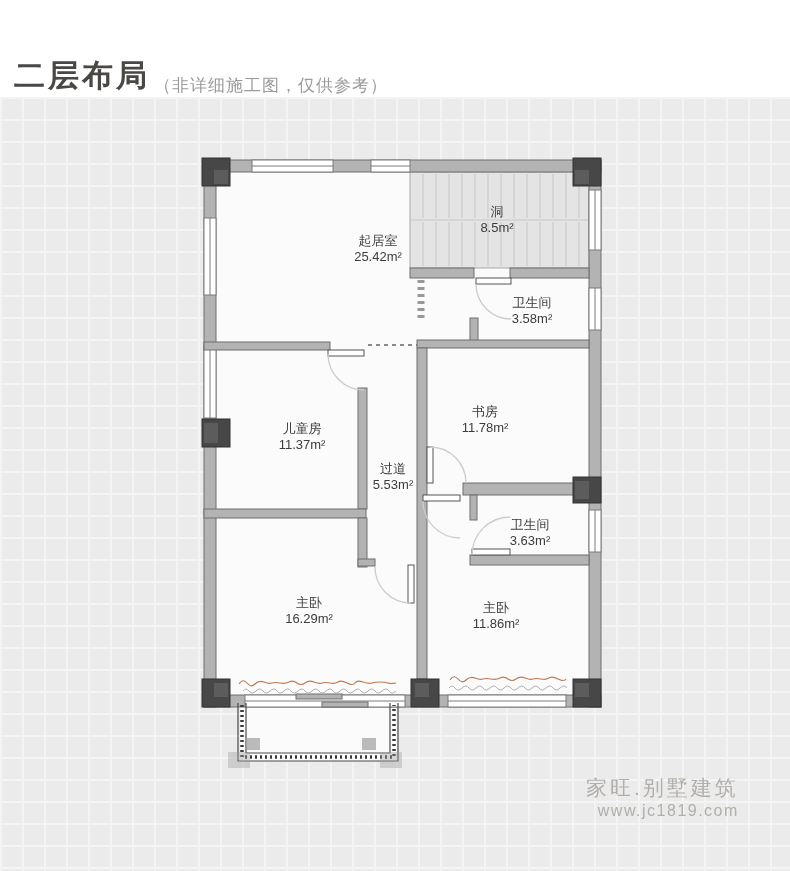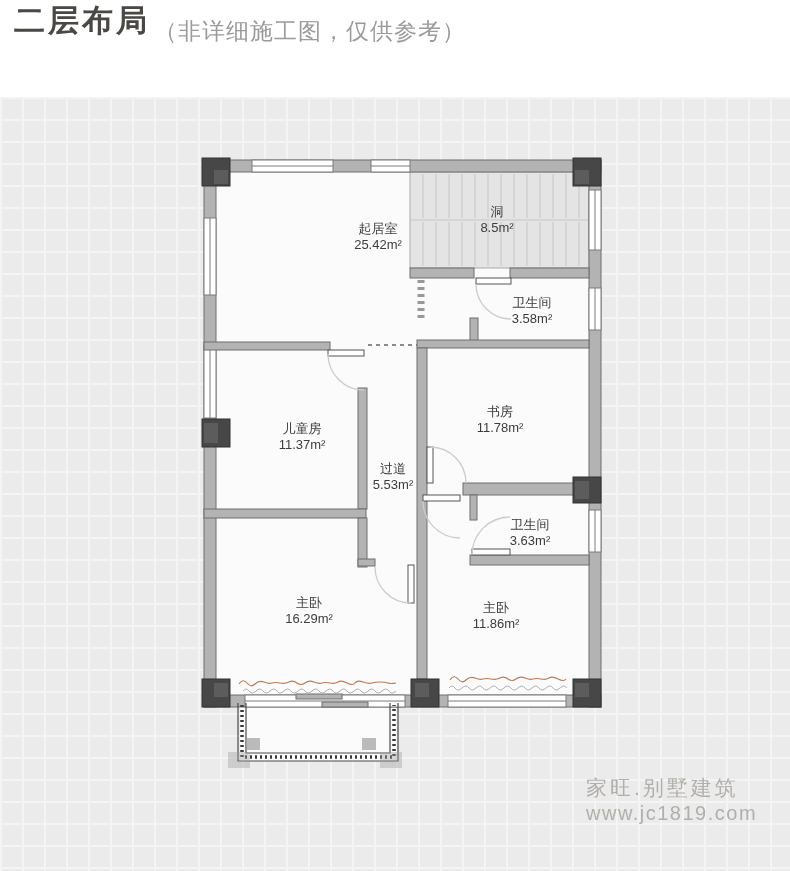--- a/index.html
+++ b/index.html
@@ -8,28 +8,28 @@
     --c-label-text:#3c3c3c; --c-title-text:#4a4845; --c-subtitle-text:#9b9b9b;
     --c-watermark-text:#b2afaa;
   }
   html,body{margin:0;padding:0;}
   body{
     width:790px;height:871px;position:relative;overflow:hidden;background:#fff;
     font-family:"Liberation Sans","DejaVu Sans",sans-serif;
   }
   .header{
     position:absolute;left:0;top:0;width:790px;height:97px;background:#fff;
-    display:flex;align-items:flex-start;
+    display:flex;align-items:flex-end;
   }
   .title{
     font-size:31px;font-weight:800;color:var(--c-title-text);
     letter-spacing:3px;margin-left:14px;
   }
   .subtitle{
-    font-size:23px;color:var(--c-subtitle-text);margin-left:4px;margin-top:16px;
+    font-size:17px;color:var(--c-subtitle-text);margin-left:4px;margin-top:16px;
     letter-spacing:1px;
   }
   .grid-area{
     position:absolute;left:0;top:97px;width:790px;height:774px;
     background-color:#ebebeb;
     background-image:
       linear-gradient(#f4f4f4 2px, transparent 2px),
       linear-gradient(90deg,#f4f4f4 2px, transparent 2px);
     background-size:22px 22px;
   }
@@ -50,24 +50,24 @@
   .plant{fill:none;stroke:var(--c-plant);stroke-width:1.2;}
   .plantg{fill:none;stroke:#b0b0b0;stroke-width:1;}
   .bal-line{fill:none;stroke:#4a4a4a;stroke-width:1.2;}
   .bal-dots{fill:none;stroke:#3a3a3a;stroke-width:3.5;stroke-dasharray:2 3;}
   .pier{fill:#9e9e9e;}
   .room-label{
     position:absolute;transform:translate(-50%,-50%);text-align:center;
     color:var(--c-label-text);font-size:13px;line-height:1.25;white-space:nowrap;
   }
   .watermark{
-    position:absolute;left:586px;top:774px;color:var(--c-watermark-text);
+    position:absolute;left:586px;top:774px;color:var(--c-watermark-text);text-align:right;
   }
   .wm1{font-size:21px;letter-spacing:3px;}
-  .wm2{font-size:20px;letter-spacing:1.5px;}
+  .wm2{font-size:16px;letter-spacing:1.5px;}
 </style>
 </head>
 <body>
 
 <div class="header">
   <div class="title">二层布局</div>
   <div class="subtitle">（非详细施工图，仅供参考）</div>
 </div>
 
 <div class="grid-area"></div>
@@ -197,37 +197,37 @@
           <rect class="colin" x="415" y="683" width="14" height="14"></rect>
         </g>
       <g>
           <rect class="col" x="573" y="679" width="28" height="28"></rect>
           <rect class="colin" x="575" y="683" width="14" height="14"></rect>
         </g>
     </g>
   </svg>
 
   <div id="room-labels">
-      <div class="room-label" style="left: 378px; top: 237px;">
+      <div class="room-label" style="left: 378px; top: 249px;">
     <div class="room-name">起居室</div>
     <div class="room-area">25.42m²</div>
   </div>
       <div class="room-label" style="left: 497px; top: 220px;">
     <div class="room-name">洞</div>
     <div class="room-area">8.5m²</div>
   </div>
       <div class="room-label" style="left: 532px; top: 311px;">
     <div class="room-name">卫生间</div>
     <div class="room-area">3.58m²</div>
   </div>
       <div class="room-label" style="left: 302px; top: 437px;">
     <div class="room-name">儿童房</div>
     <div class="room-area">11.37m²</div>
   </div>
-      <div class="room-label" style="left: 500px; top: 420px;">
+      <div class="room-label" style="left: 485px; top: 420px;">
     <div class="room-name">书房</div>
     <div class="room-area">11.78m²</div>
   </div>
       <div class="room-label" style="left: 393px; top: 477px;">
     <div class="room-name">过道</div>
     <div class="room-area">5.53m²</div>
   </div>
       <div class="room-label" style="left: 530px; top: 533px;">
     <div class="room-name">卫生间</div>
     <div class="room-area">3.63m²</div>

